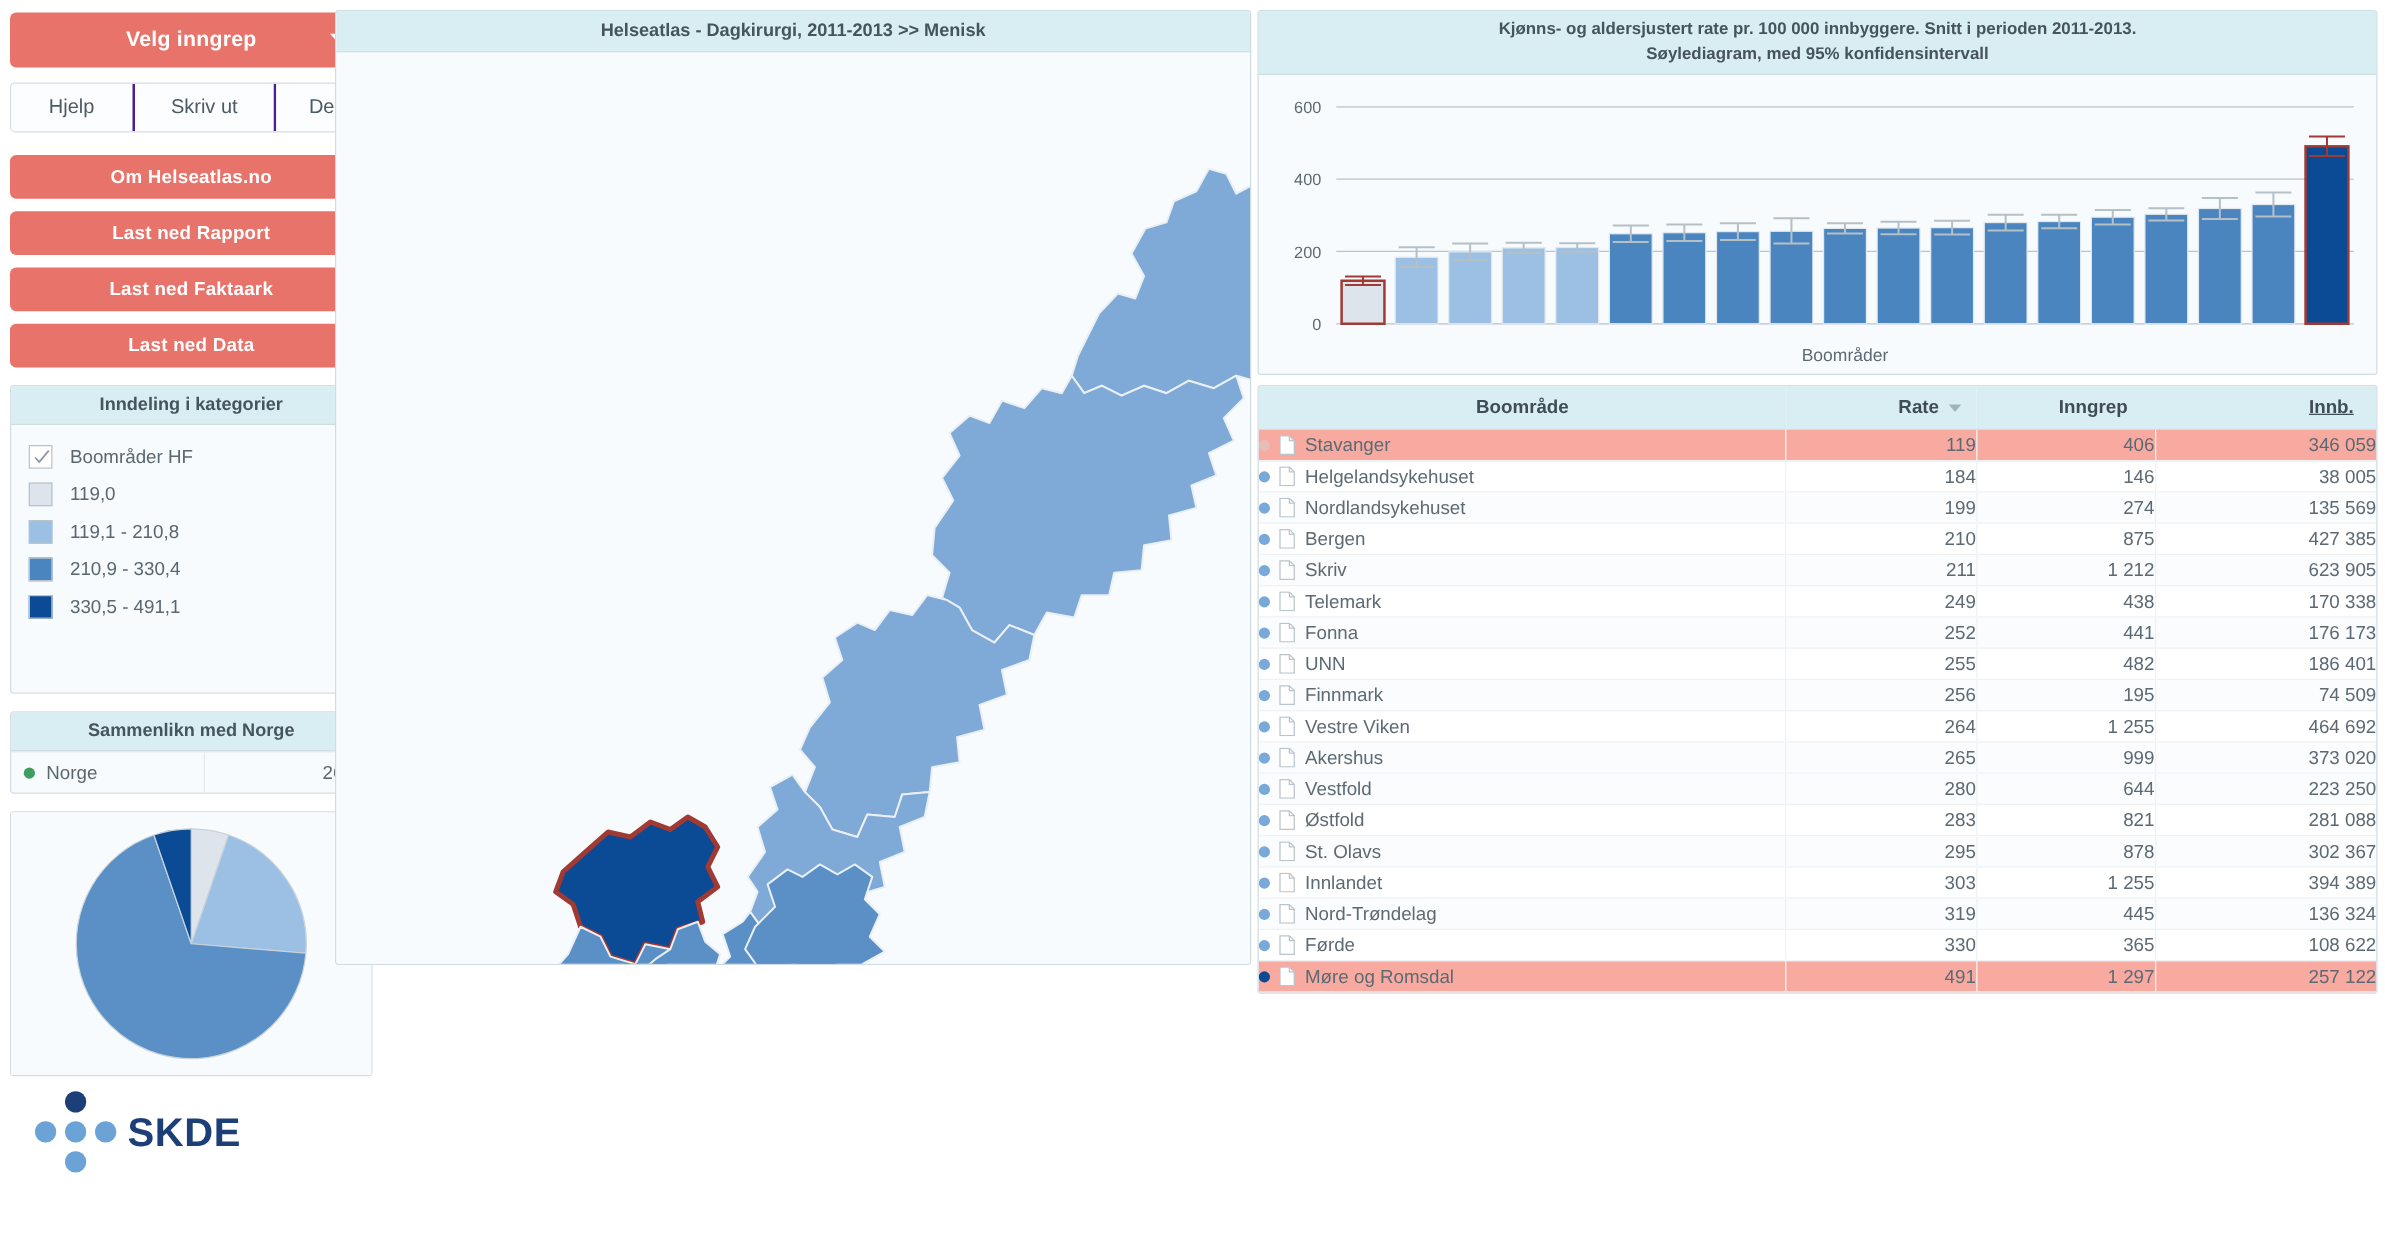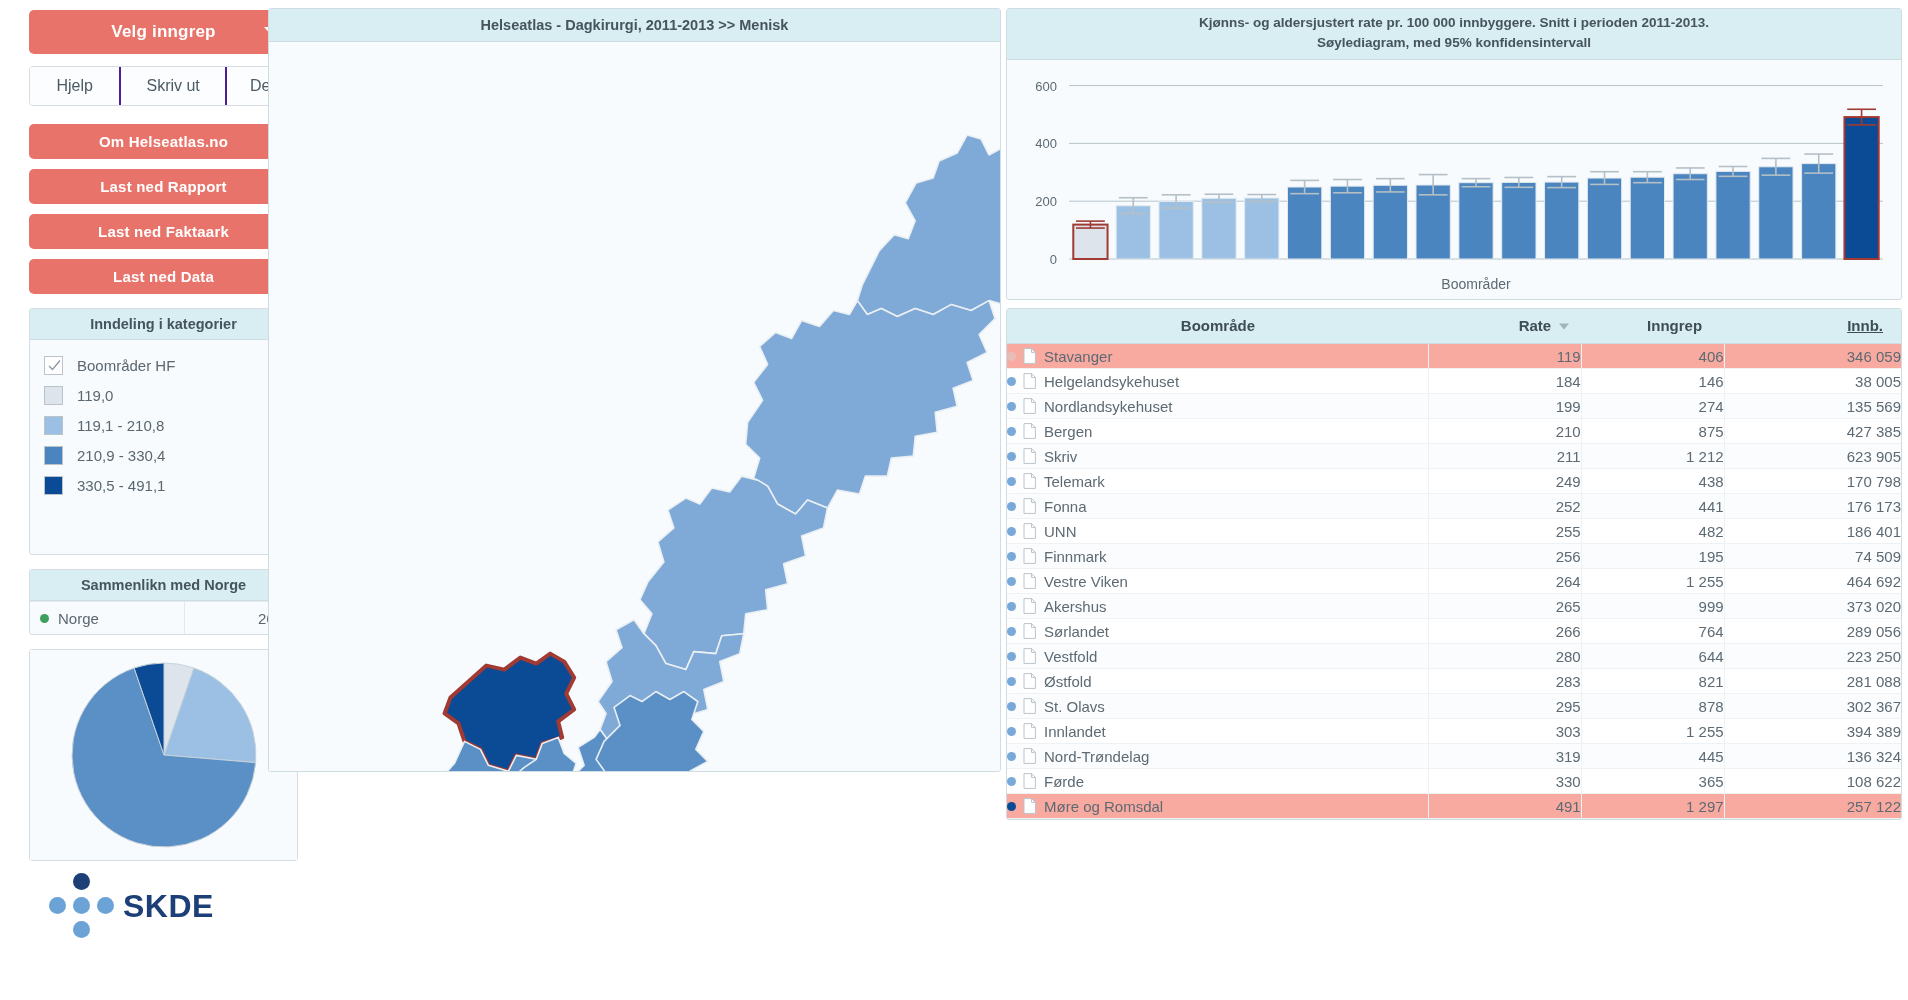--- a/index.html
+++ b/index.html
@@ -10,21 +10,21 @@
     font-family: "Liberation Sans", sans-serif;
     overflow: hidden;
   }
   #app { position: relative; width: 1908px; height: 1000px; }
 
   
   #sidebar {
     position: absolute; left: 0; top: 0;
     width: 310px; height: 1000px;
     background: #ffffff;
-    padding: 10px 12px 0 29px;
+    padding: 10px 12px 0 8px;
   }
   .red-btn {
     display: block; width: 100%;
     background: #e8736a;
     color: #ffffff;
     border: none; border-radius: 5px;
     font-weight: bold; font-size: 16px;
     text-align: center;
     padding: 11px 0;
     font-family: "Liberation Sans", sans-serif;
@@ -587,21 +587,21 @@
                   <span class="rowdot"></span>
                   <svg class="doc-icon" width="13" height="16" viewBox="0 0 13 16">
                     <path d="M1 0.6 h7.5 L12.4 4.4 V15.4 H1 Z" fill="#ffffff" stroke="#bac4cb" stroke-width="1"></path>
                     <path d="M8.5 0.6 V4.4 H12.4" fill="none" stroke="#bac4cb" stroke-width="1"></path>
                   </svg>
                   <span>Telemark</span>
                 </span>
               </td>
               <td class="t-rate">249</td>
               <td class="t-ing">438</td>
-              <td class="t-inn">170 798</td>
+              <td class="t-inn">170 338</td>
             </tr>
             <tr class="alt">
               <td class="t-name">
                 <span class="cellflex">
                   <span class="rowdot"></span>
                   <svg class="doc-icon" width="13" height="16" viewBox="0 0 13 16">
                     <path d="M1 0.6 h7.5 L12.4 4.4 V15.4 H1 Z" fill="#ffffff" stroke="#bac4cb" stroke-width="1"></path>
                     <path d="M8.5 0.6 V4.4 H12.4" fill="none" stroke="#bac4cb" stroke-width="1"></path>
                   </svg>
                   <span>Fonna</span>
@@ -663,35 +663,20 @@
                   <svg class="doc-icon" width="13" height="16" viewBox="0 0 13 16">
                     <path d="M1 0.6 h7.5 L12.4 4.4 V15.4 H1 Z" fill="#ffffff" stroke="#bac4cb" stroke-width="1"></path>
                     <path d="M8.5 0.6 V4.4 H12.4" fill="none" stroke="#bac4cb" stroke-width="1"></path>
                   </svg>
                   <span>Akershus</span>
                 </span>
               </td>
               <td class="t-rate">265</td>
               <td class="t-ing">999</td>
               <td class="t-inn">373 020</td>
-            </tr>
-            <tr>
-              <td class="t-name">
-                <span class="cellflex">
-                  <span class="rowdot"></span>
-                  <svg class="doc-icon" width="13" height="16" viewBox="0 0 13 16">
-                    <path d="M1 0.6 h7.5 L12.4 4.4 V15.4 H1 Z" fill="#ffffff" stroke="#bac4cb" stroke-width="1"></path>
-                    <path d="M8.5 0.6 V4.4 H12.4" fill="none" stroke="#bac4cb" stroke-width="1"></path>
-                  </svg>
-                  <span>Sørlandet</span>
-                </span>
-              </td>
-              <td class="t-rate">266</td>
-              <td class="t-ing">764</td>
-              <td class="t-inn">289 056</td>
             </tr>
             <tr class="alt">
               <td class="t-name">
                 <span class="cellflex">
                   <span class="rowdot"></span>
                   <svg class="doc-icon" width="13" height="16" viewBox="0 0 13 16">
                     <path d="M1 0.6 h7.5 L12.4 4.4 V15.4 H1 Z" fill="#ffffff" stroke="#bac4cb" stroke-width="1"></path>
                     <path d="M8.5 0.6 V4.4 H12.4" fill="none" stroke="#bac4cb" stroke-width="1"></path>
                   </svg>
                   <span>Vestfold</span>

